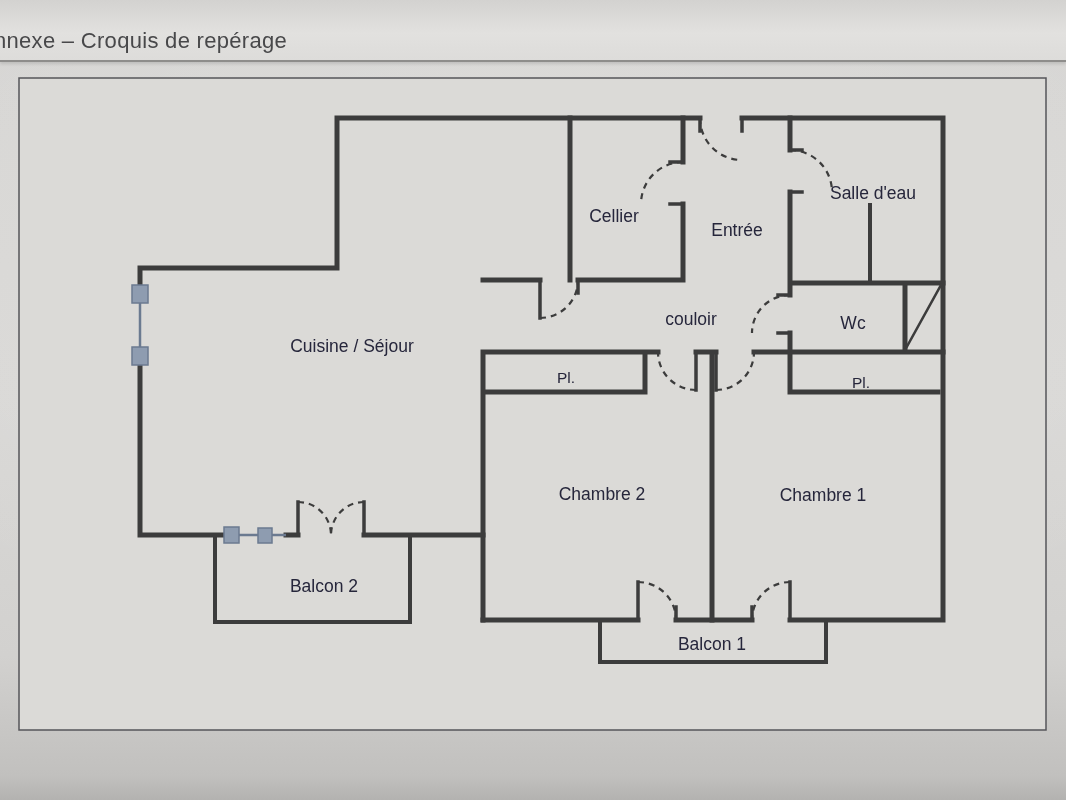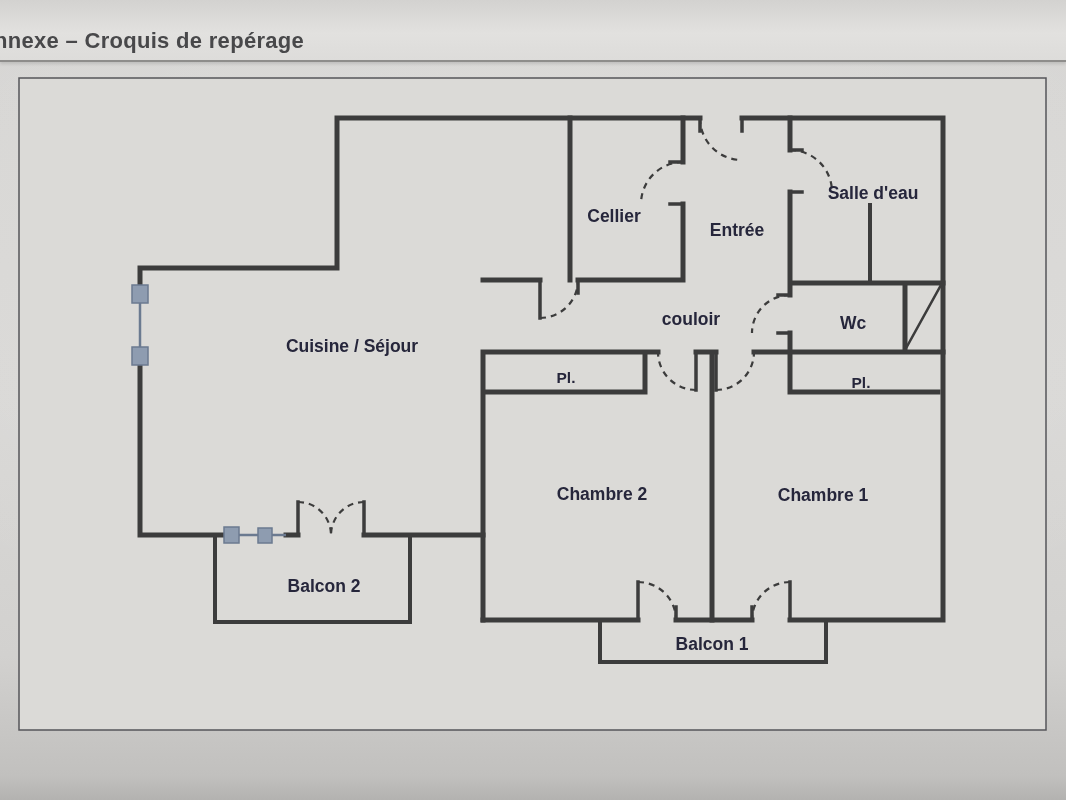--- a/index.html
+++ b/index.html
@@ -6,21 +6,20 @@
   body{
     width:1066px;height:800px;overflow:hidden;
     font-family:"Liberation Sans", sans-serif;
     background:#c8c7c5;
   }
   .page{
     position:relative;width:1066px;height:800px;
     background:
       radial-gradient(120% 90% at 50% 32%, rgba(255,255,255,0.16), rgba(0,0,0,0) 62%),
       linear-gradient(180deg,#d6d5d3 0%,#d9d8d6 50%,#d2d1cf 82%,#c1c0be 97%,#b3b2b0 100%);
-    font-weight: bold;
   }
   .header{
     position:absolute;left:0;top:0;width:1066px;height:60px;
     background:linear-gradient(180deg,#d3d2d0 0%,#e2e1df 55%,#dddcda 100%);
     border-bottom:2px solid #8e8d8b;
     box-shadow:0 2px 3px rgba(0,0,0,0.12);
   }
   .header-title{
     position:absolute;left:-6px;top:28px;
     font-size:22px;color:#48484a;letter-spacing:0.3px;

